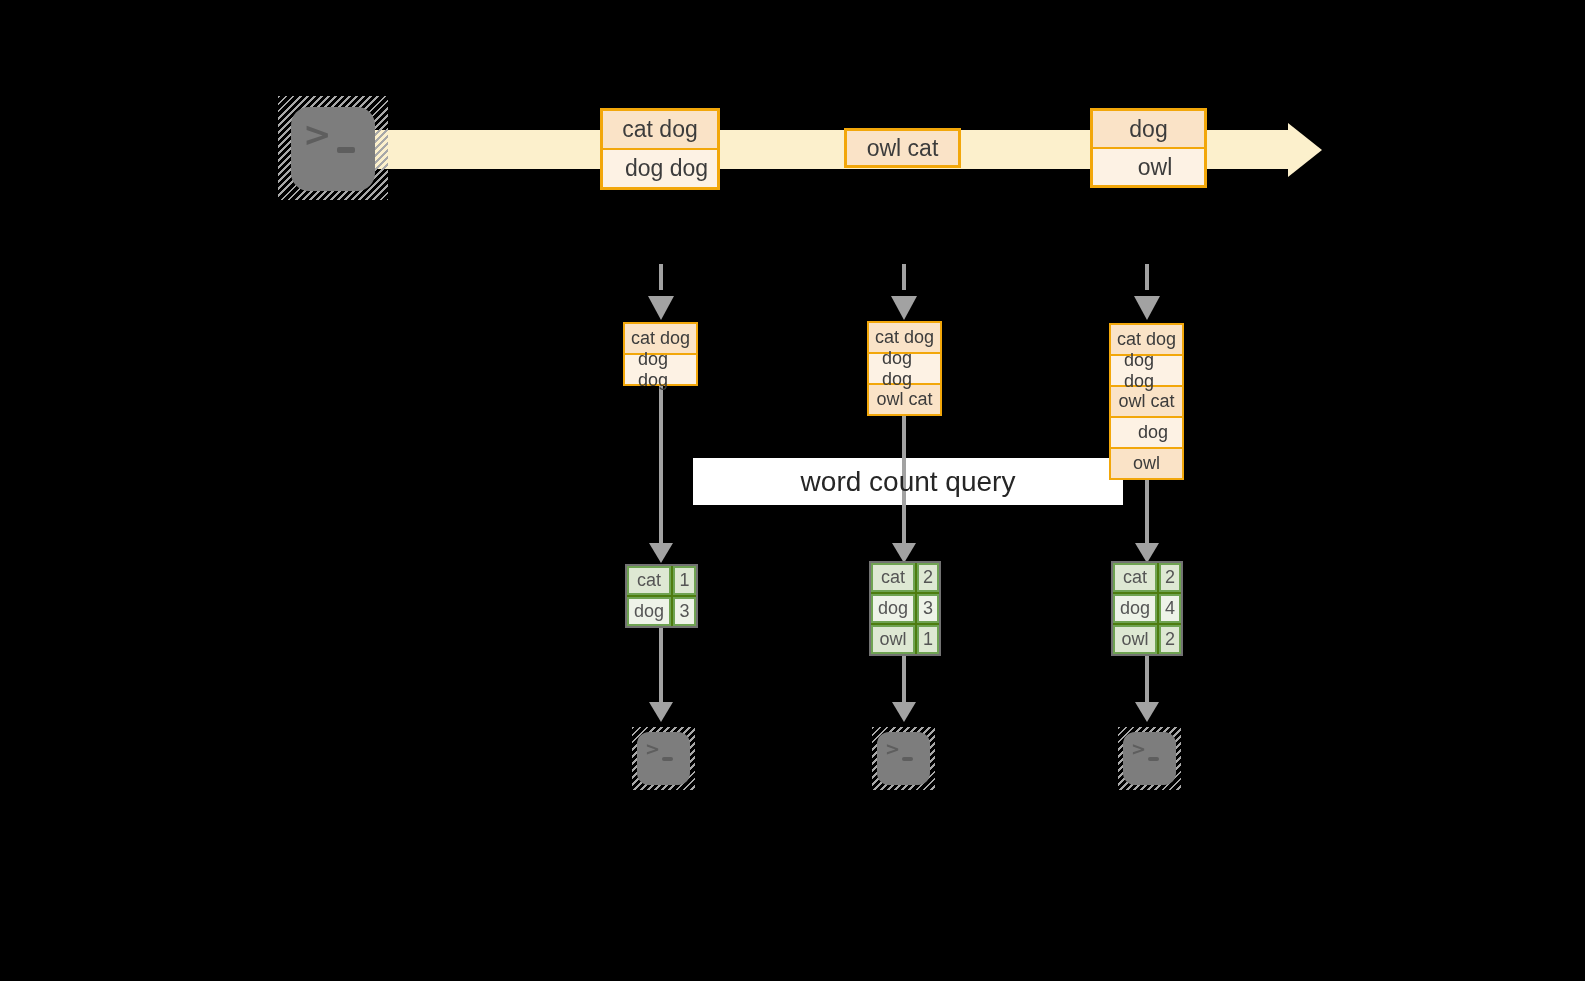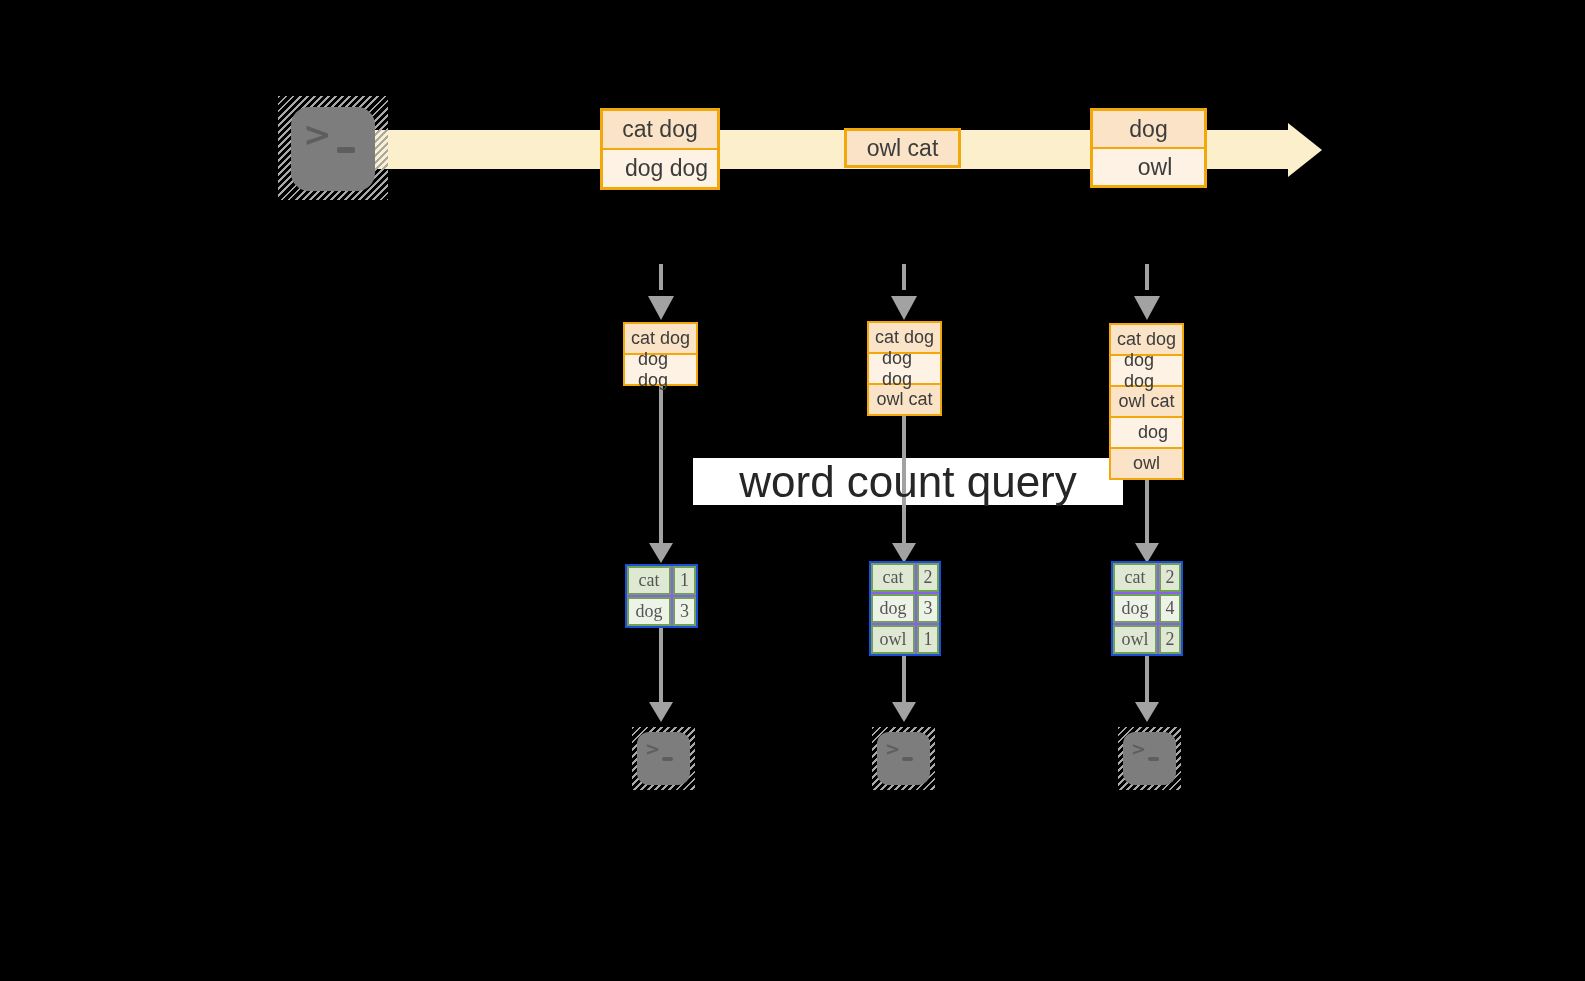--- a/index.html
+++ b/index.html
@@ -28,29 +28,29 @@
   .srow{height:29px;display:flex;align-items:center;justify-content:center;
         font-size:18px;color:#3C3C3C;}
   .srow + .srow{border-top:2px solid #F2A70A;}
   
   .dashseg{position:absolute;width:4px;background:#A2A2A2;z-index:1;}
   .gline{position:absolute;width:4px;background:#A2A2A2;z-index:2;}
   .tri-down{position:absolute;width:0;height:0;border-left:13px solid transparent;
             border-right:13px solid transparent;border-top:24px solid #A2A2A2;z-index:2;}
   .tri-down.small{border-left-width:12px;border-right-width:12px;border-top-width:20px;}
   
-  .gtable{position:absolute;border:2px solid #1d4ed8;background:#8b5cf6;display:grid;gap:2px;z-index:2;font-family:Liberation Serif, serif;}
+  .gtable{position:absolute;border:2px solid #737373;background:#4d7c0f;display:grid;gap:2px;z-index:2;}
   .gcell{border:2px solid #6FA352;display:flex;align-items:center;justify-content:center;
          font-size:18px;color:#555555;box-sizing:border-box;}
   .grow-d{background:#DEE8D3;}
   .grow-l{background:#EEF3E8;}
   
   .wcq-band{position:absolute;left:693px;top:458px;width:430px;height:47px;background:#FFFFFF;z-index:1;}
   .wcq-text{position:absolute;left:693px;top:458px;width:430px;height:47px;display:flex;
-            align-items:center;justify-content:center;font-size:44px;color:#262626;z-index:3;}
+            align-items:center;justify-content:center;font-size:28px;color:#262626;z-index:3;}
 </style>
 </head>
 <body>
 
 <div class="canvas">
 
   <div class="stream-band"></div>
   <div class="stream-head"></div>
 
   <div class="term" style="left:278px;top:96px;width:110px;height:104px">

